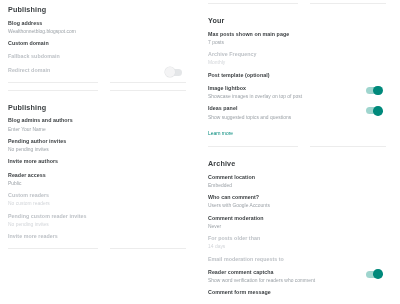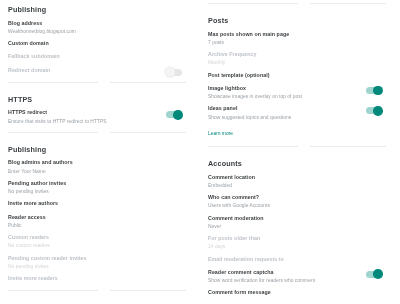--- a/index.html
+++ b/index.html
@@ -164,32 +164,20 @@
           </div>
           <div class="toggle off">
             <div class="knob"></div>
           </div>
         </div>
       </div>
       <div class="divider">
         <div class="seg seg-a"></div>
         <div class="seg seg-b"></div>
       </div>
-      <div class="section">
-        <div class="section-title">HTTPS</div>
-        <div class="row">
-          <div class="row-text">
-            <div class="label">HTTPS redirect</div>
-            <div class="value">Ensure that visits to HTTP redirect to HTTPS</div>
-          </div>
-          <div class="toggle">
-            <div class="knob"></div>
-          </div>
-        </div>
-      </div>
       <div class="divider">
         <div class="seg seg-a"></div>
         <div class="seg seg-b"></div>
       </div>
       <div class="section">
         <div class="section-title">Publishing</div>
         <div class="row">
           <div class="row-text">
             <div class="label">Blog admins and authors</div>
             <div class="value">Enter Your Name</div>
@@ -234,21 +222,21 @@
         <div class="seg seg-a"></div>
         <div class="seg seg-b"></div>
       </div>
     </div>
   <div class="col col-right">
       <div class="divider divider-top">
         <div class="seg seg-a"></div>
         <div class="seg seg-b"></div>
       </div>
       <div class="section">
-        <div class="section-title">Posts</div>
+        <div class="section-title">Your</div>
         <div class="row">
           <div class="row-text">
             <div class="label">Max posts shown on main page</div>
             <div class="value">7 posts</div>
           </div>
         </div>
         <div class="row">
           <div class="row-text">
             <div class="label muted">Archive Frequency</div>
             <div class="value muted">Monthly</div>
@@ -273,21 +261,21 @@
           <div class="toggle">
             <div class="knob"></div>
           </div>
         </div>
       </div>
       <div class="divider">
         <div class="seg seg-a"></div>
         <div class="seg seg-b"></div>
       </div>
       <div class="section">
-        <div class="section-title">Accounts</div>
+        <div class="section-title">Archive</div>
         <div class="row">
           <div class="row-text">
             <div class="label">Comment location</div>
             <div class="value">Embedded</div>
           </div>
         </div>
         <div class="row">
           <div class="row-text">
             <div class="label">Who can comment?</div>
             <div class="value">Users with Google Accounts</div>

